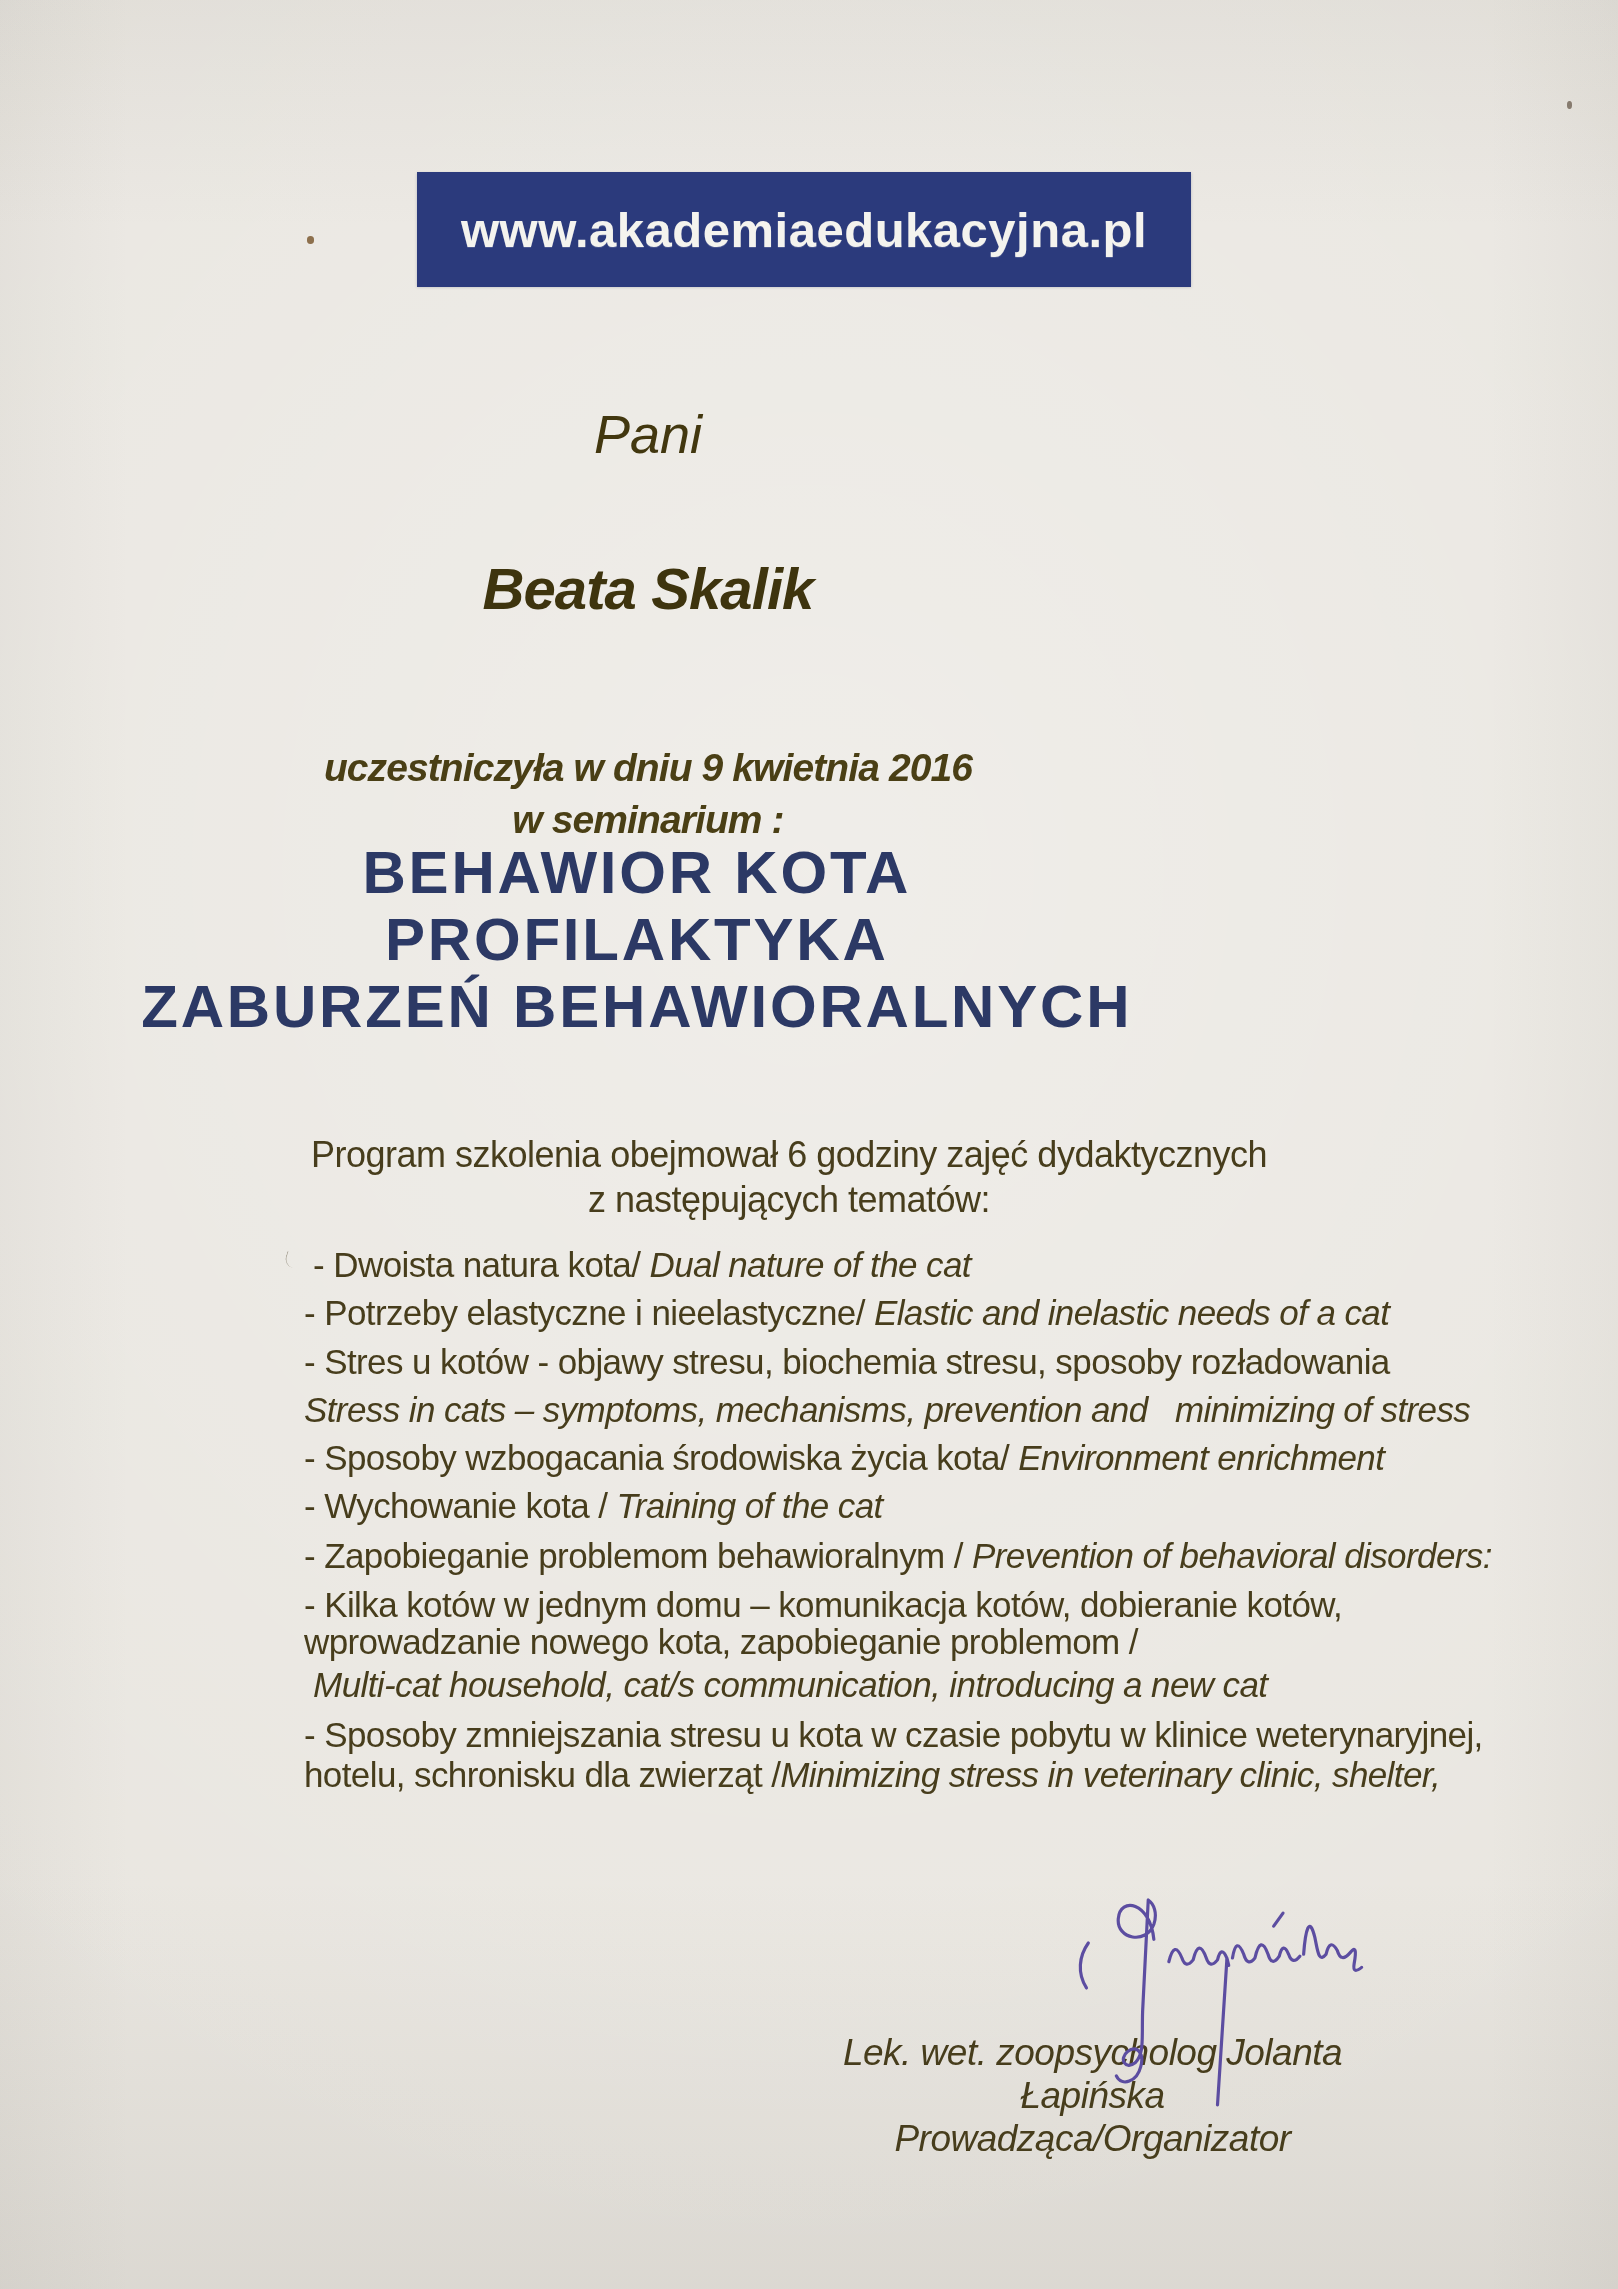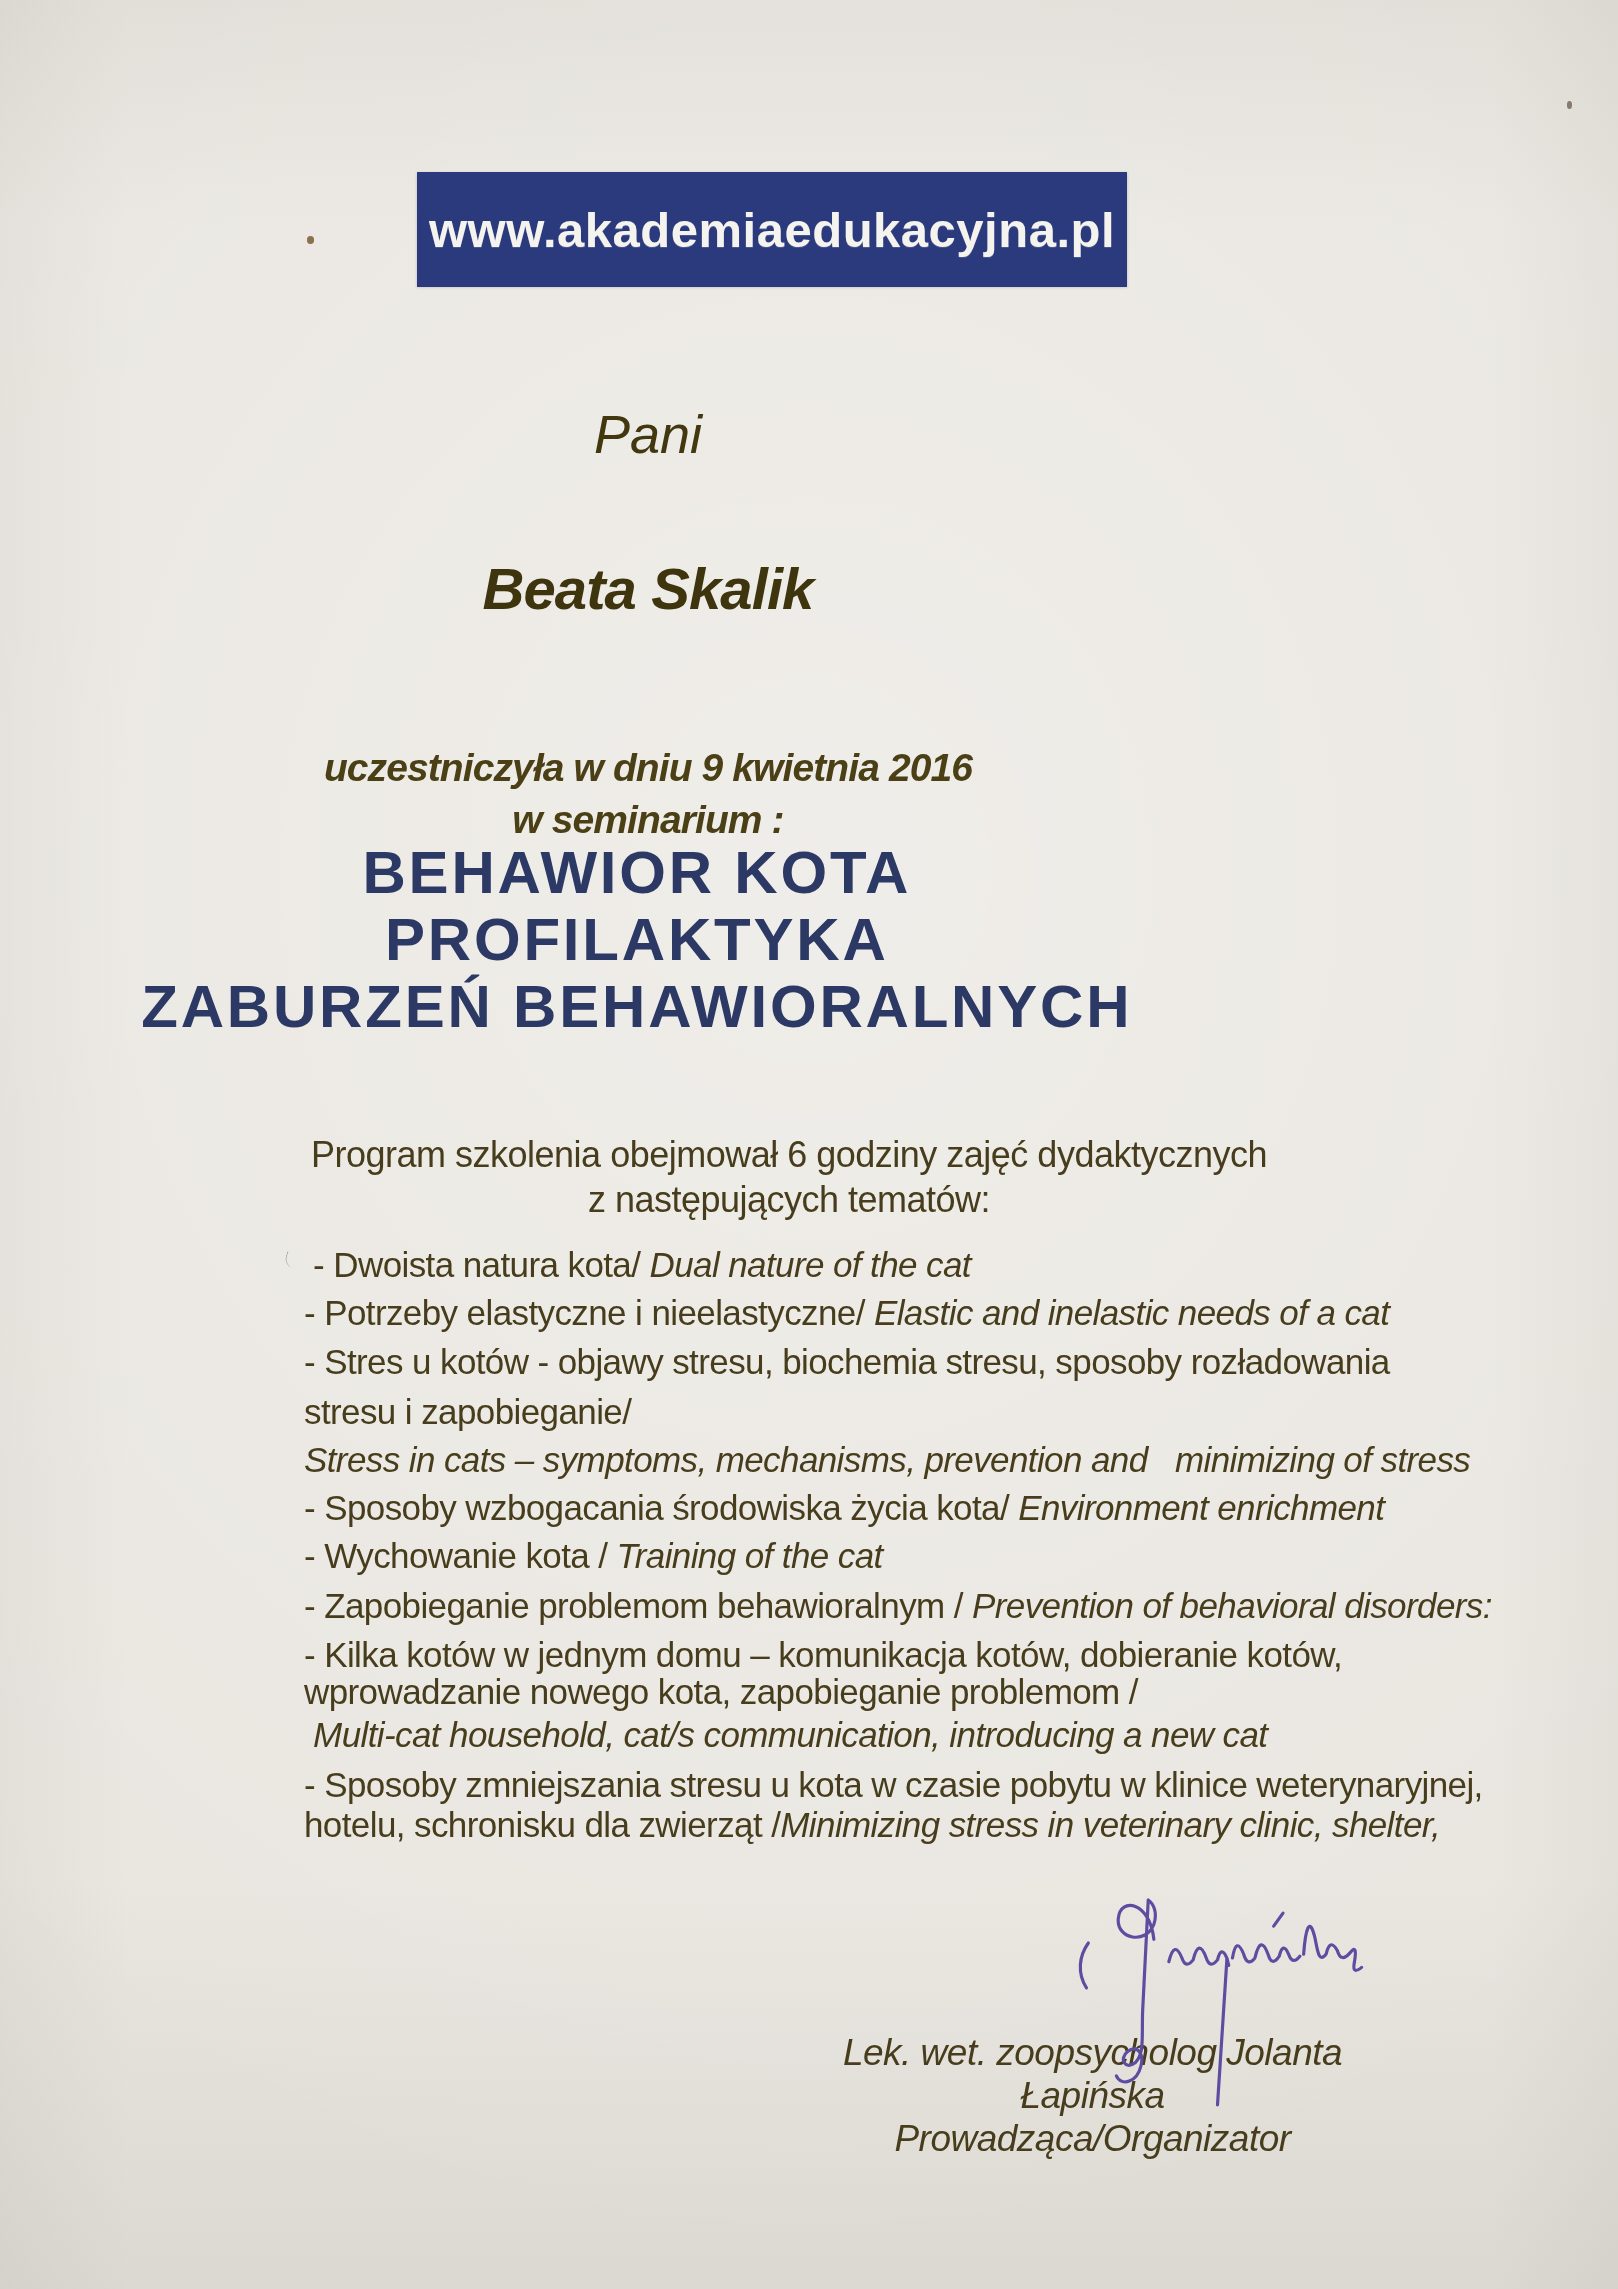--- a/index.html
+++ b/index.html
@@ -15,21 +15,21 @@
       linear-gradient(180deg, rgba(110,105,95,0.07) 0%, rgba(110,105,95,0) 10%, rgba(110,105,95,0) 82%, rgba(100,95,85,0.10) 100%),
       linear-gradient(90deg, rgba(110,105,95,0.06) 0%, rgba(110,105,95,0) 8%, rgba(110,105,95,0) 92%, rgba(110,105,95,0.06) 100%);
     font-family: "Liberation Sans", sans-serif;
     color: #473d1c;
   }
 
   
   .banner {
     position: absolute;
     left: 417px; top: 172px;
-    width: 710px; height: 115px;
+    width: 774px; height: 115px;
     background: #2b3a7c;
     display: flex; align-items: center; justify-content: center;
     box-shadow: 0 0.9px 2.8px rgba(40,50,90,0.25);
   }
   .banner-text {
     font-weight: bold;
     font-size: 49px;
     letter-spacing: 0.5px;
     color: #f4f3ee;
     text-shadow: 0 0.9px 0 rgba(255,255,255,0.15);
@@ -163,21 +163,20 @@
 
   <div class="program-intro">
     <div>Program szkolenia obejmował 6 godziny zajęć dydaktycznych</div>
     <div>z następujących tematów:</div>
   </div>
 
   <div class="program-topics">
       <div class="program-line gap-first"><span class="seg"> - Dwoista natura kota/ </span><span class="seg italic">Dual nature of the cat</span></div>
       <div class="program-line gap-item"><span class="seg">- Potrzeby elastyczne i nieelastyczne/ </span><span class="seg italic">Elastic and inelastic needs of a cat</span></div>
       <div class="program-line gap-item"><span class="seg">- Stres u kotów - objawy stresu, biochemia stresu, sposoby rozładowania</span></div>
-      <div class="program-line gap-item-wide"><span class="seg">stresu i zapobieganie/</span></div>
       <div class="program-line gap-item"><span class="seg italic">Stress in cats – symptoms, mechanisms, prevention and   minimizing of stress</span></div>
       <div class="program-line gap-item"><span class="seg">- Sposoby wzbogacania środowiska życia kota/ </span><span class="seg italic">Environment enrichment</span></div>
       <div class="program-line gap-item"><span class="seg">- Wychowanie kota / </span><span class="seg italic">Training of the cat</span></div>
       <div class="program-line gap-item-wide"><span class="seg">- Zapobieganie problemom behawioralnym / </span><span class="seg italic">Prevention of behavioral disorders:</span></div>
       <div class="program-line gap-item"><span class="seg">- Kilka kotów w jednym domu – komunikacja kotów, dobieranie kotów,</span></div>
       <div class="program-line gap-wrap"><span class="seg">wprowadzanie nowego kota, zapobieganie problemom /</span></div>
       <div class="program-line gap-half"><span class="seg italic"> Multi-cat household, cat/s communication, introducing a new cat</span></div>
       <div class="program-line gap-item-wide"><span class="seg">- Sposoby zmniejszania stresu u kota w czasie pobytu w klinice weterynaryjnej,</span></div>
       <div class="program-line gap-wrap-loose"><span class="seg">hotelu, schronisku dla zwierząt /</span><span class="seg italic">Minimizing stress in veterinary clinic, shelter,</span></div>
     </div>

